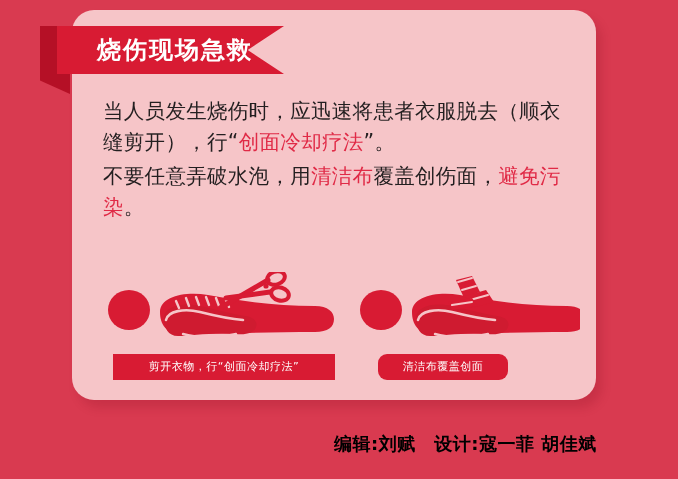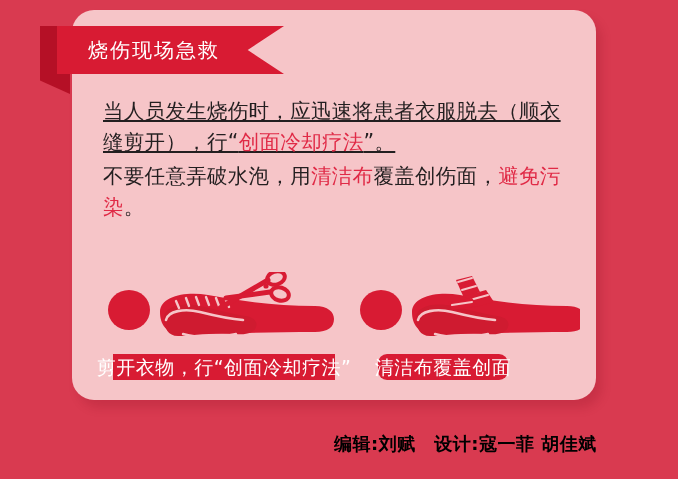--- a/index.html
+++ b/index.html
@@ -25,41 +25,41 @@
     background:#b51026;
     clip-path:polygon(0 0,100% 0,100% 100%,0 80%);
   }
   .ribbon-main{
     position:absolute;left:17px;top:0px;width:227px;height:48px;
     background:#d81b33;
     clip-path:polygon(0 0,100% 0,84% 50%,100% 100%,0 100%);
     display:flex;align-items:center;
   }
   .ribbon-title{
-    color:#ffffff;font-size:20px;font-weight:normal;letter-spacing:2px;
-    margin-left:31px;line-height:48px;white-space:nowrap;
+    color:#ffffff;font-size:24px;font-weight:bold;letter-spacing:2px;
+    margin-left:40px;line-height:48px;white-space:nowrap;
     text-shadow:0 0 1px #d81b33;
   }
 
   
   .para{
     position:absolute;left:103px;width:470px;
     color:#231f20;font-size:20.5px;line-height:31px;
     letter-spacing:0.3px;
   }
-  .p1{top:96px;text-decoration:underline;}
+  .p1{top:96px;}
   .p2{top:162px;font-family:Liberation Mono, monospace;}
   .p3{top:228px;}
   .hl{color:#e02a46;}
 
   
   .illus{position:absolute;top:272px;left:100px;width:480px;height:72px;}
   .cap{
     position:absolute;top:354px;height:26px;background:#d81b33;
-    color:#ffffff;font-size:19px;line-height:26px;
+    color:#ffffff;font-size:11px;line-height:26px;
     display:flex;align-items:center;justify-content:center;
     letter-spacing:0.5px;white-space:nowrap;
   }
   .cap-left{left:113px;width:222px;}
   .cap-right{left:378px;width:130px;border-radius:9px;}
 
   
   .credits{
     position:absolute;left:334px;top:432px;width:320px;
     color:#000000;font-size:18px;line-height:24px;

